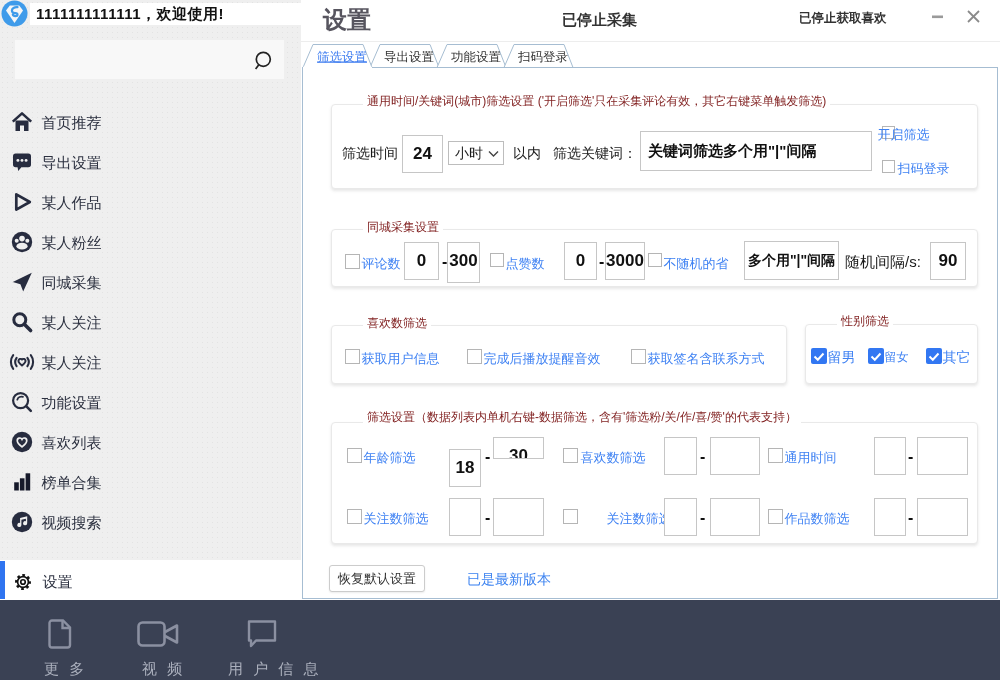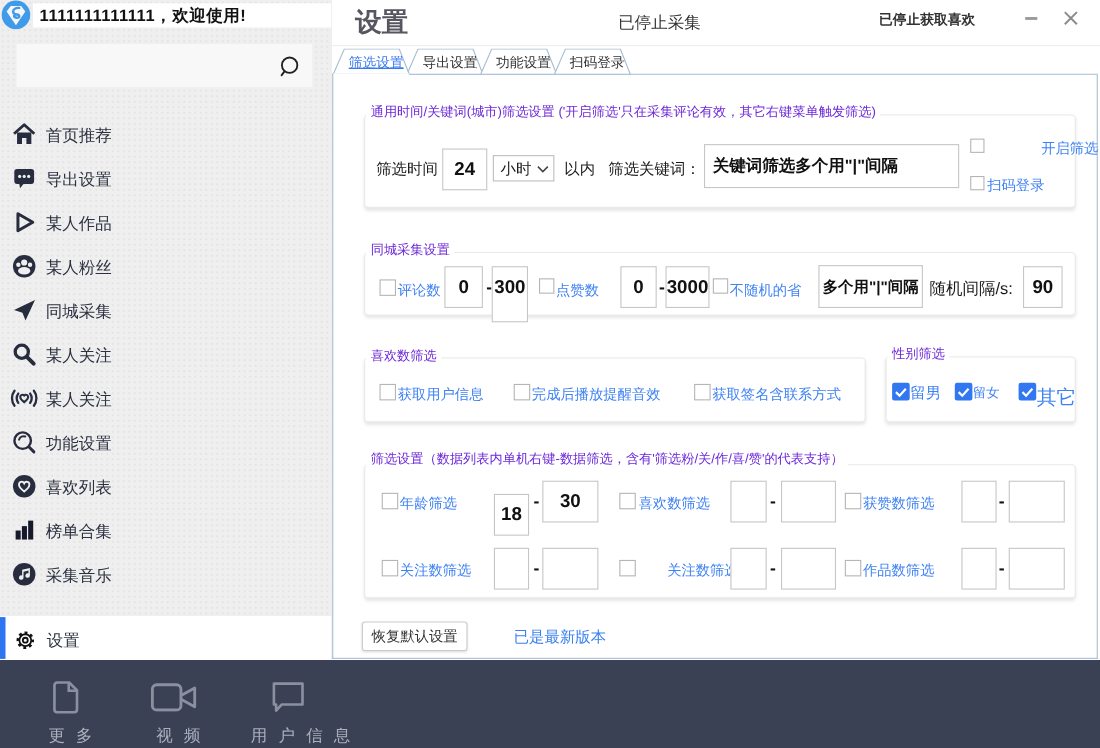--- a/index.html
+++ b/index.html
@@ -12,28 +12,28 @@
 #topstrip { left:30px; top:3px; width:271px; height:22px; background:#fff; }
 #welcome { left:36px; top:5px; font-size:15px; font-weight:bold; color:#111; letter-spacing:0.5px; }
 #searchbox { left:15px; top:40px; width:269px; height:39px; background:#f8f8f8; }
 .mtxt { position:absolute; left:43px; top:12px; font-size:15px; color:#2c3140; }
 #setrow { left:0; top:560px; width:301px; height:40px; background:#fff; }
 #setbar { left:0; top:561px; width:5px; height:38px; background:#2f74f0; }
 #bottombar { left:0; top:600px; width:1000px; height:80px; background:#3A4154; }
 .btxt { position:absolute; top:660px; font-size:15px; color:#abb0bd; letter-spacing:3px; }
 #main { left:301px; top:0; width:699px; height:600px; background:#fff; }
 #title { left:323px; top:4px; font-size:24px; font-weight:bold; color:#57555f; }
-#st1 { left:562px; top:11px; font-size:15px; font-weight:normal; color:#333; }
+#st1 { left:562px; top:11px; font-size:15px; font-weight:bold; color:#333; }
 #st2 { left:799px; top:10px; font-size:12.5px; font-weight:bold; color:#333; }
 #hline { left:301px; top:41px; width:699px; height:1px; background:#ededed; }
 #pane { left:302px; top:67px; width:696px; height:532px; border:1px solid #a6bdd2; border-top:none; background:#fff; }
 #tabsvg { left:301px; top:44px; }
 .group { position:absolute; border:1px solid #e9e9e9; border-radius:4px; background:#fff;
   box-shadow:0 2px 3px rgba(120,120,120,0.18); }
-.legend { position:absolute; font-size:12px; color:#6d28d9; background:#fff; padding:0 4px; white-space:nowrap; }
+.legend { position:absolute; font-size:12px; color:#7f1d1d; background:#fff; padding:0 4px; white-space:nowrap;margin-left:30px; }
 .inp { position:absolute; border:1px solid #c6c6c6; background:#fff; text-align:center;
   font-weight:bold; font-size:17px; color:#111; line-height:36px; white-space:nowrap; overflow:hidden; }
 .inpl { text-align:left; padding-left:7px; font-size:15px; line-height:38px; }
 .lab { position:absolute; font-size:14px; color:#1a1a1a; }
 .blab { position:absolute; font-size:13px; color:#3f82f3; white-space:nowrap; margin-left:-1.5px; }
 .cb { position:absolute; width:15px; height:15px; border:1px solid #b5b5b5; background:#fff; }
 .ccb { position:absolute; width:16px; height:16px; background:#3277f2; border-radius:2px; }
 .dash { position:absolute; font-size:16px; font-weight:bold; color:#111; }
 #btnreset { left:329px; top:565px; width:96px; height:27px; border:1px solid #ccc; border-radius:3px;
   background:#fff; font-size:13px; color:#333; text-align:center; line-height:25px;
@@ -111,21 +111,21 @@
 <svg class="abs" style="left:10px;top:470px" width="24" height="24" viewBox="0 0 24 24">
   <rect x="4.2" y="12.3" width="4.6" height="8.2" fill="#16192a"></rect>
   <rect x="9.9" y="8.3" width="4.6" height="12.2" fill="#16192a"></rect>
   <rect x="15.6" y="3.3" width="4.6" height="17.2" fill="#16192a"></rect>
 </svg>
 <div class="mtxt abs" style="left:41.5px;top:474px">榜单合集</div>
 <svg class="abs" style="left:10px;top:510px" width="24" height="24" viewBox="0 0 24 24">
   <circle cx="12" cy="12" r="10.2" fill="#272c3f"></circle>
   <path d="M10.1 7.9 L17.2 6.3 V13.2 A2.05 2.05 0 1 1 15.9 11.3 V8.7 L11.4 9.7 V15 A2.05 2.05 0 1 1 10.1 13.1 Z" fill="#efefef"></path>
 </svg>
-<div class="mtxt abs" style="left:41.5px;top:514px">采集音乐</div>
+<div class="mtxt abs" style="left:41.5px;top:514px">视频搜索</div>
 <div id="setrow" class="abs"></div>
 <div id="setbar" class="abs"></div>
 <svg class="abs" style="left:14px;top:573px" width="18" height="18" viewBox="0 0 24 24">
   <circle cx="12" cy="12" r="9" fill="none" stroke="#111" stroke-width="3.2" stroke-dasharray="3.5 3.57" stroke-dashoffset="1.2"></circle>
   <circle cx="12" cy="12" r="7.2" fill="#fff" stroke="#111" stroke-width="2.2"></circle>
   <circle cx="12" cy="12" r="3" fill="#fff" stroke="#111" stroke-width="2.2"></circle>
 </svg>
 <div class="abs" style="left:42.5px;top:573px;font-size:15px;color:#2c3140">设置</div>
 <div id="bottombar" class="abs"></div>
 
@@ -179,31 +179,31 @@
 <div class="abs" style="left:448px;top:141px;width:56px;height:24px;border:1px solid #bdbdbd">
   <span style="position:absolute;left:6px;top:3px;font-size:14px;color:#1a1a1a">小时</span>
   <svg style="position:absolute;right:4px;top:8px" width="11" height="8" viewBox="0 0 11 8">
       <polyline points="1,1.5 5.5,6 10,1.5" fill="none" stroke="#444" stroke-width="1.4"></polyline>
     </svg>
 </div>
 <div class="lab" style="left:513px;top:145px">以内</div>
 <div class="lab" style="left:553px;top:145px">筛选关键词：</div>
 <div class="inp inpl" style="left:640px;top:131px;width:232px;height:40px">关键词筛选多个用"|"间隔</div>
 <div class="cb" style="left:882px;top:126px;width:13px;height:13px"></div>
-<div class="blab" style="left:948px;top:126px">开启筛选</div>
+<div class="blab" style="left:879px;top:126px">开启筛选</div>
 <div class="cb" style="left:882px;top:160px;width:13px;height:13px"></div>
 <div class="blab" style="left:899px;top:160px">扫码登录</div>
 
 <div class="group" style="left:331px;top:229px;width:647px;height:58px"></div>
 <div class="legend" style="left:333px;top:219px">同城采集设置</div>
 <div class="cb" style="left:345px;top:254px"></div>
 <div class="blab" style="left:363px;top:255px">评论数</div>
 <div class="inp" style="left:404px;top:242px;width:35px;height:38px">0</div>
 <div class="dash" style="left:442px;top:253px">-</div>
-<div class="inp" style="left:447px;top:242px;width:33px;height:51px">300</div>
+<div class="inp" style="left:447px;top:242px;width:33px;height:41px">300</div>
 <div class="cb" style="left:490px;top:253px;width:14px;height:14px"></div>
 <div class="blab" style="left:507px;top:255px">点赞数</div>
 <div class="inp" style="left:564px;top:242px;width:33px;height:38px">0</div>
 <div class="dash" style="left:599px;top:253px">-</div>
 <div class="inp" style="left:605px;top:242px;width:40px;height:38px">3000</div>
 <div class="cb" style="left:648px;top:253px;width:14px;height:14px"></div>
 <div class="blab" style="left:665px;top:255px">不随机的省</div>
 <div class="inp" style="left:744px;top:241px;width:95px;height:39px;font-size:14px;line-height:37px">多个用"|"间隔</div>
 <div class="lab" style="left:845px;top:253px;font-size:15px">随机间隔/s:</div>
 <div class="inp" style="left:930px;top:242px;width:36px;height:38px">90</div>
@@ -226,37 +226,37 @@
 <div class="blab" style="left:829px;top:349px;font-size:14px">留男</div>
 <div class="ccb" style="left:868px;top:348px"></div>
 <svg class="abs" style="left:868px;top:348px" width="16" height="16" viewBox="0 0 16 16">
     <polyline points="3.5,8.5 6.8,11.7 12.5,5.5" fill="none" stroke="#fff" stroke-width="2"></polyline>
   </svg>
 <div class="blab" style="left:886px;top:349px;font-size:12px">留女</div>
 <div class="ccb" style="left:926px;top:348px"></div>
 <svg class="abs" style="left:926px;top:348px" width="16" height="16" viewBox="0 0 16 16">
     <polyline points="3.5,8.5 6.8,11.7 12.5,5.5" fill="none" stroke="#fff" stroke-width="2"></polyline>
   </svg>
-<div class="blab" style="left:944px;top:349px;font-size:18px">其它</div>
+<div class="blab" style="left:944px;top:349px;font-size:14px">其它</div>
 
 <div class="group" style="left:331px;top:422px;width:647px;height:122px"></div>
 <div class="legend" style="left:333px;top:409px">筛选设置（数据列表内单机右键-数据筛选，含有'筛选粉/关/作/喜/赞'的代表支持）</div>
 
 <div class="cb" style="left:347px;top:448px"></div>
 <div class="blab" style="left:365px;top:449px">年龄筛选</div>
 <div class="inp" style="left:449px;top:449px;width:32px;height:38px">18</div>
 <div class="dash" style="left:485px;top:448px">-</div>
-<div class="inp" style="left:493px;top:437px;width:51px;height:38px">30</div>
+<div class="inp" style="left:493px;top:437px;width:51px;height:22px">30</div>
 <div class="cb" style="left:563px;top:448px"></div>
 <div class="blab" style="left:582px;top:449px">喜欢数筛选</div>
 <div class="inp" style="left:664px;top:437px;width:33px;height:38px"></div>
 <div class="dash" style="left:700px;top:448px">-</div>
 <div class="inp" style="left:710px;top:437px;width:50px;height:38px"></div>
 <div class="cb" style="left:768px;top:448px"></div>
-<div class="blab" style="left:786px;top:449px">获赞数筛选</div>
+<div class="blab" style="left:786px;top:449px">通用时间</div>
 <div class="inp" style="left:874px;top:437px;width:32px;height:38px"></div>
 <div class="dash" style="left:908px;top:448px">-</div>
 <div class="inp" style="left:917px;top:437px;width:51px;height:38px"></div>
 
 <div class="cb" style="left:347px;top:509px"></div>
 <div class="blab" style="left:365px;top:510px">关注数筛选</div>
 <div class="inp" style="left:449px;top:498px;width:32px;height:38px"></div>
 <div class="dash" style="left:485px;top:509px">-</div>
 <div class="inp" style="left:493px;top:498px;width:51px;height:38px"></div>
 <div class="cb" style="left:563px;top:509px"></div>

